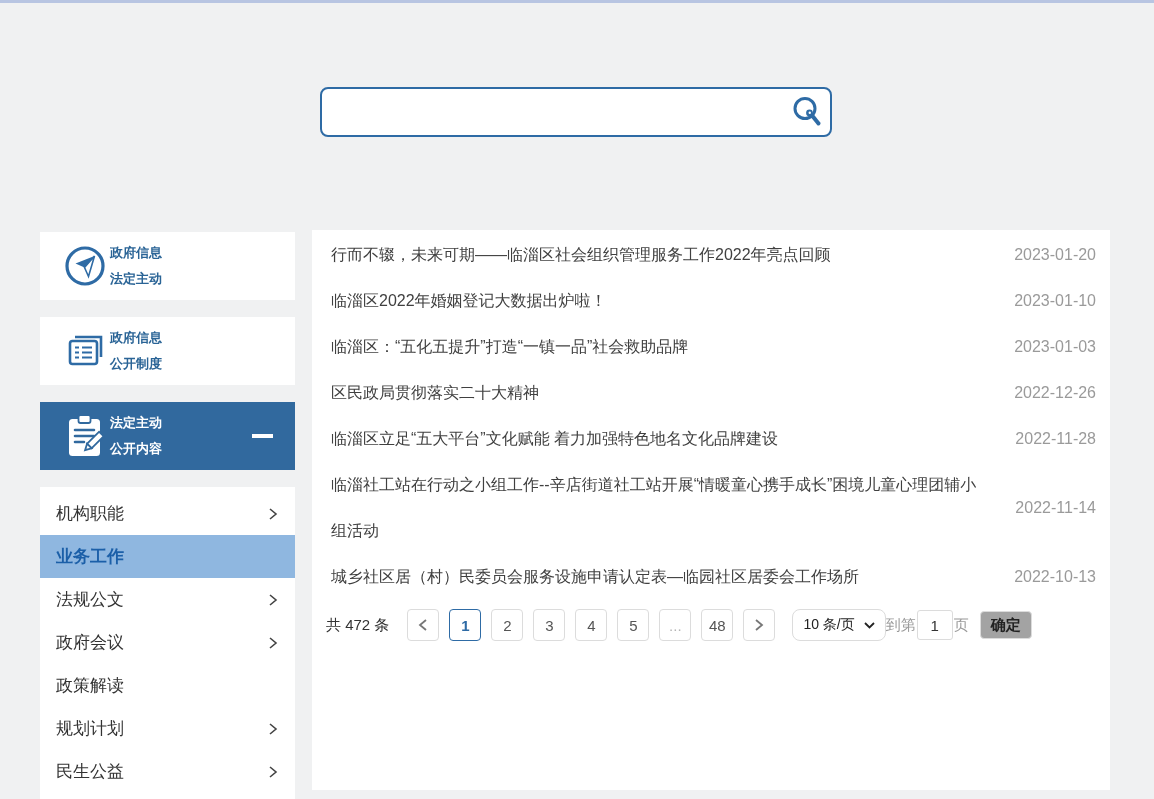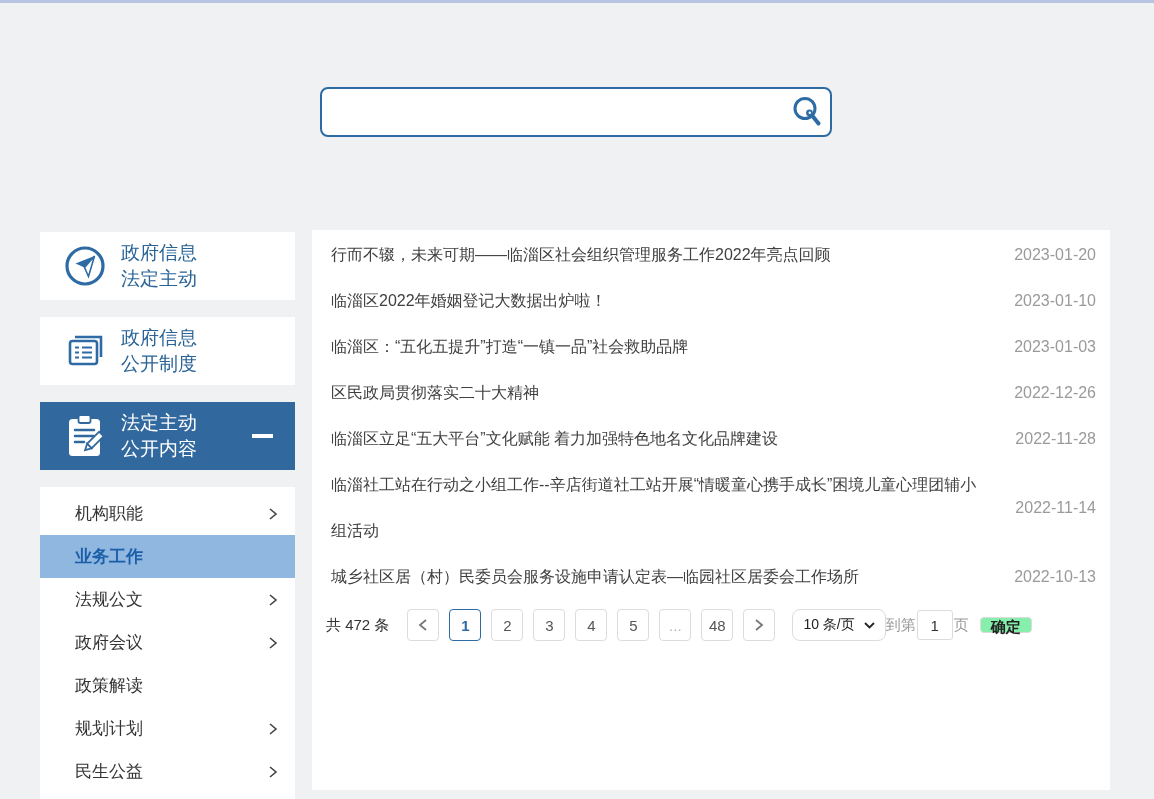--- a/index.html
+++ b/index.html
@@ -24,29 +24,29 @@
   .search-btn{width:42px;height:42px;border:none;background:none;display:flex;
     align-items:center;justify-content:center;cursor:pointer;margin-right:2px;padding:0;}
 
   
   .sidebar{position:absolute;left:40px;top:232px;width:255px;}
   .side-block{
     height:68px;background:#fff;display:flex;align-items:center;
     padding-left:20px;box-sizing:border-box;margin-bottom:17px;cursor:pointer;
   }
   .blk-icon{width:50px;display:flex;justify-content:center;align-items:center;}
-  .blk-text{margin-left:11px;font-size:19px;font-weight:normal;color:#2a6496;line-height:26px;}
+  .blk-text{font-size:13px;font-weight:bold;color:#2a6496;line-height:26px;}
   .side-block.active{background:#31699e;position:relative;}
   .side-block.active .blk-text{color:#fff;}
   .collapse-dash{position:absolute;right:22px;top:50%;margin-top:-2px;width:21px;height:4px;background:#fff;}
 
   .side-menu{background:#fff;padding:5px 0 60px 0;}
   .menu-item{
     height:43px;display:flex;align-items:center;justify-content:space-between;
-    padding:0 16px 0 35px;font-size:17px;color:#333;cursor:pointer;
+    padding:0 16px 0 16px;font-size:17px;color:#333;cursor:pointer;
   }
   .menu-item.selected{background:#8fb7e0;color:#1b5fa8;font-weight:bold;}
   .menu-item .chev{display:flex;align-items:center;}
 
   
   .main{
     position:absolute;left:312px;top:230px;width:798px;height:560px;
     background:#fff;box-sizing:border-box;padding:2px 14px 0 14px;
   }
   .news-row{display:flex;justify-content:space-between;align-items:center;}
@@ -72,21 +72,21 @@
     display:flex;align-items:center;gap:9px;padding:0 10px;margin-left:12px;
     font-size:14px;color:#222;cursor:pointer;
   }
   .goto{display:flex;align-items:center;color:#9a9a9a;gap:1px;font-size:15px;}
   .goto-input{
     width:36px;height:30px;box-sizing:border-box;border:1px solid #dcdcdc;border-radius:3px;
     text-align:center;font-size:15px;color:#333;outline:none;
     font-family:"Liberation Sans","DejaVu Sans",sans-serif;
   }
   .confirm-btn{
-    height:16px;border:1px solid #dcdcdc;border-radius:4px;background:#86efac;
+    height:28px;border:1px solid #dcdcdc;border-radius:4px;background:#a3a3a3;
     font-weight:bold;font-size:15px;color:#222;padding:0 10px;margin-left:10px;cursor:pointer;
     font-family:"Liberation Sans","DejaVu Sans",sans-serif;
   }
 </style>
 </head>
 <body>
 
 <div class="top-strip"></div>
 
 <div class="search-bar">

